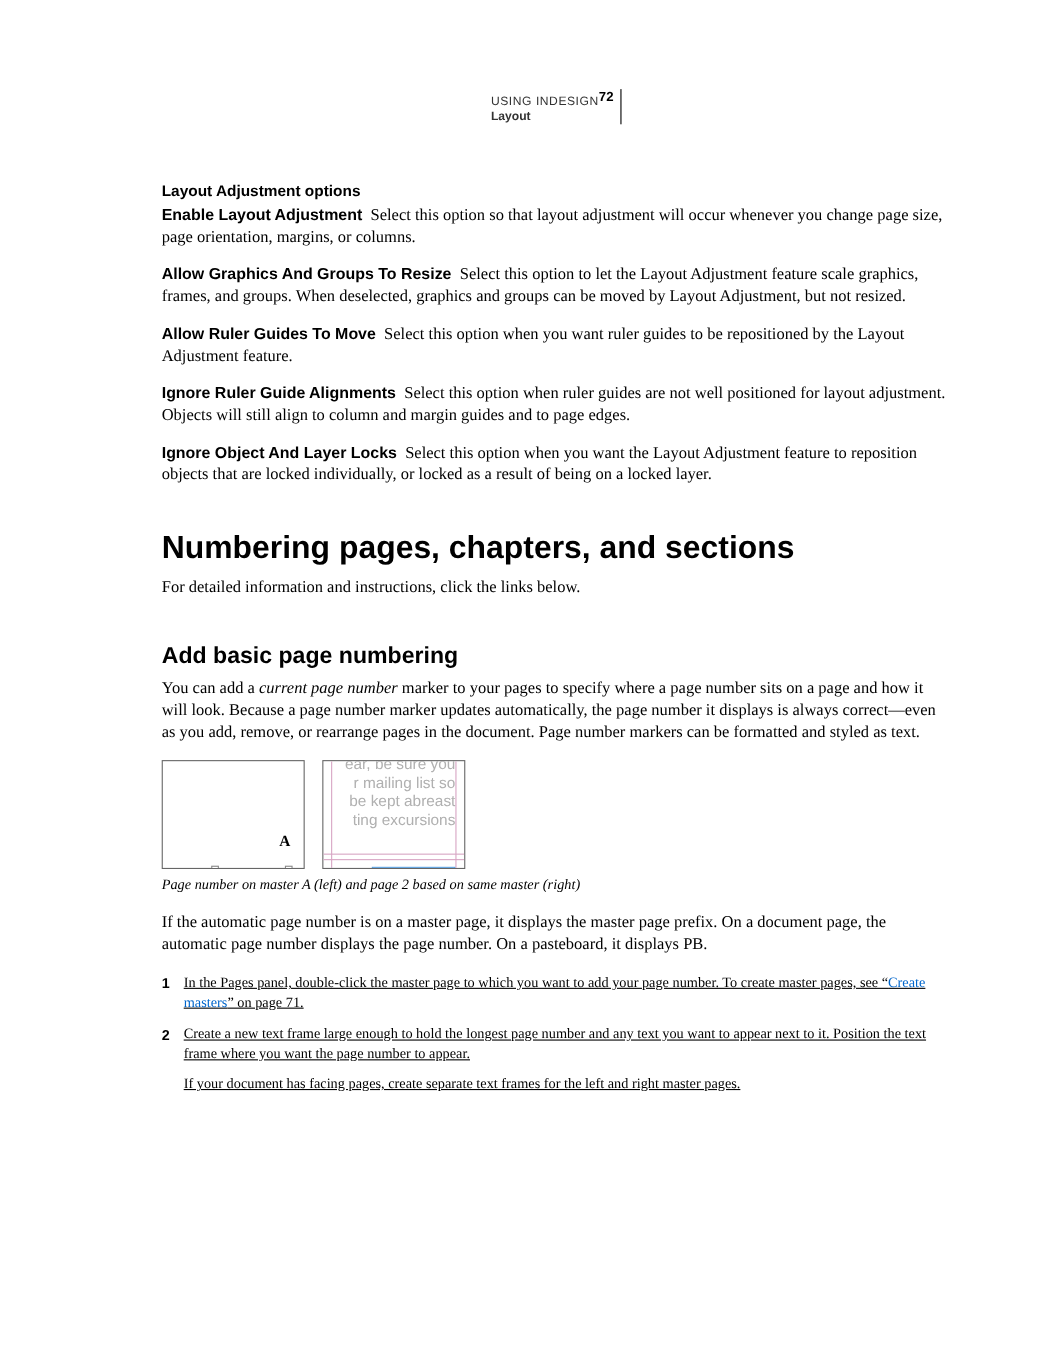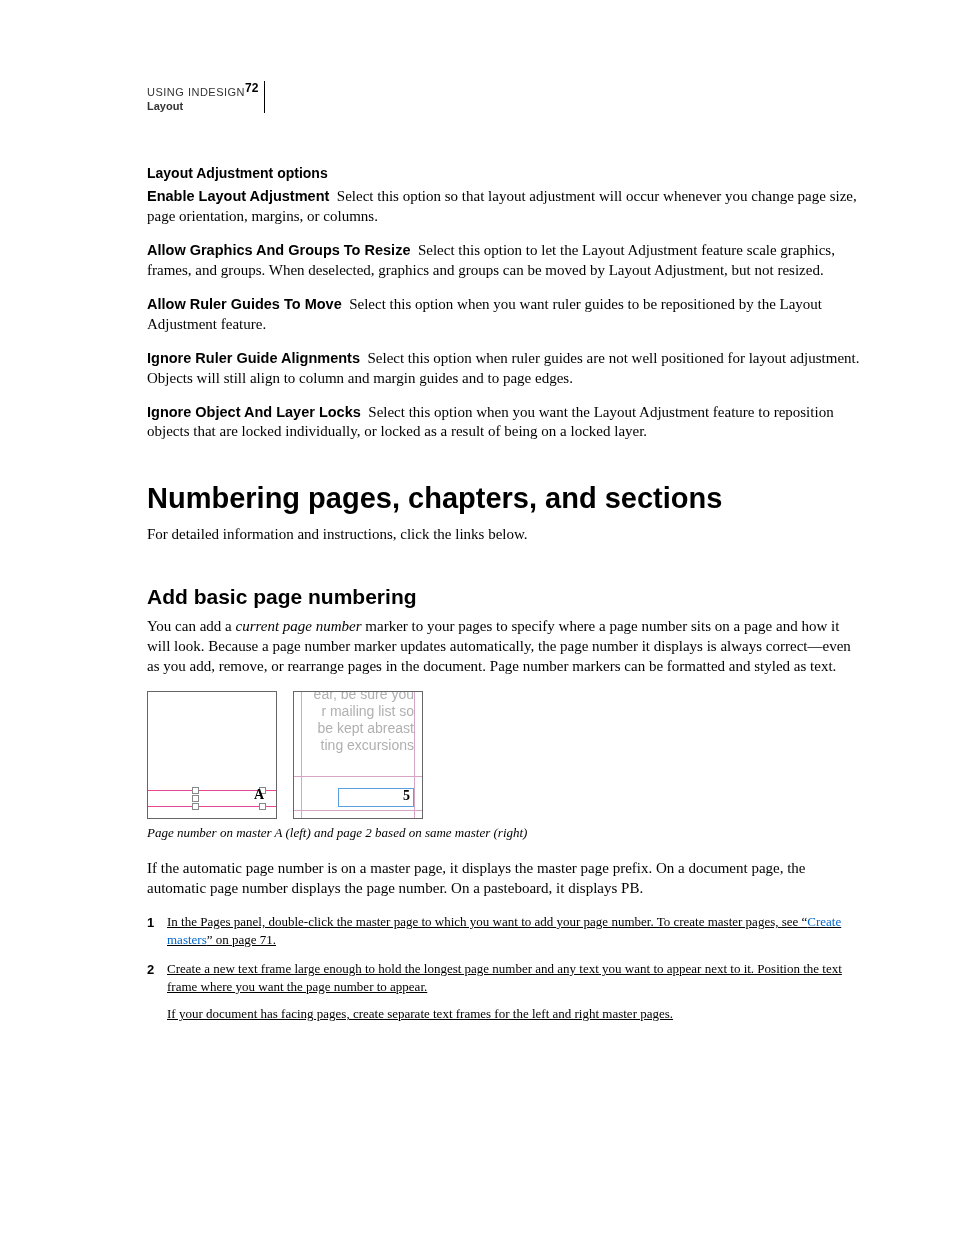--- a/index.html
+++ b/index.html
@@ -10,21 +10,21 @@
     background: #fff;
     width: 954px;
   }
   .page {
     padding: 85px 90px 40px 147px;
     box-sizing: border-box;
     position: relative;
   }
   .header-row {
     display: flex;
-    justify-content: flex-start;
+    justify-content: center;
     align-items: flex-start;
     margin-bottom: 48px;
   }
   .header-left { line-height: 1.3; }
   .hdr-product {
     font-family: "Myriad Pro", "Segoe UI", Arial, sans-serif;
     font-size: 11px;
     letter-spacing: 0.5px;
     color: #333;
   }
@@ -88,21 +88,21 @@
     margin: 6px 0 18px 0;
   }
 
   .figure {
     display: flex;
     gap: 16px;
     margin: 10px 0 4px 0;
   }
   .fig-panel {
     width: 130px;
-    height: 128px;
+    height: 99px;
     border: 1px solid #666;
     position: relative;
     overflow: hidden;
     box-sizing: border-box;
   }
   .fig1-hline {
     position: absolute;
     left: 0; right: 0;
     height: 1px;
     background: #e74694;

